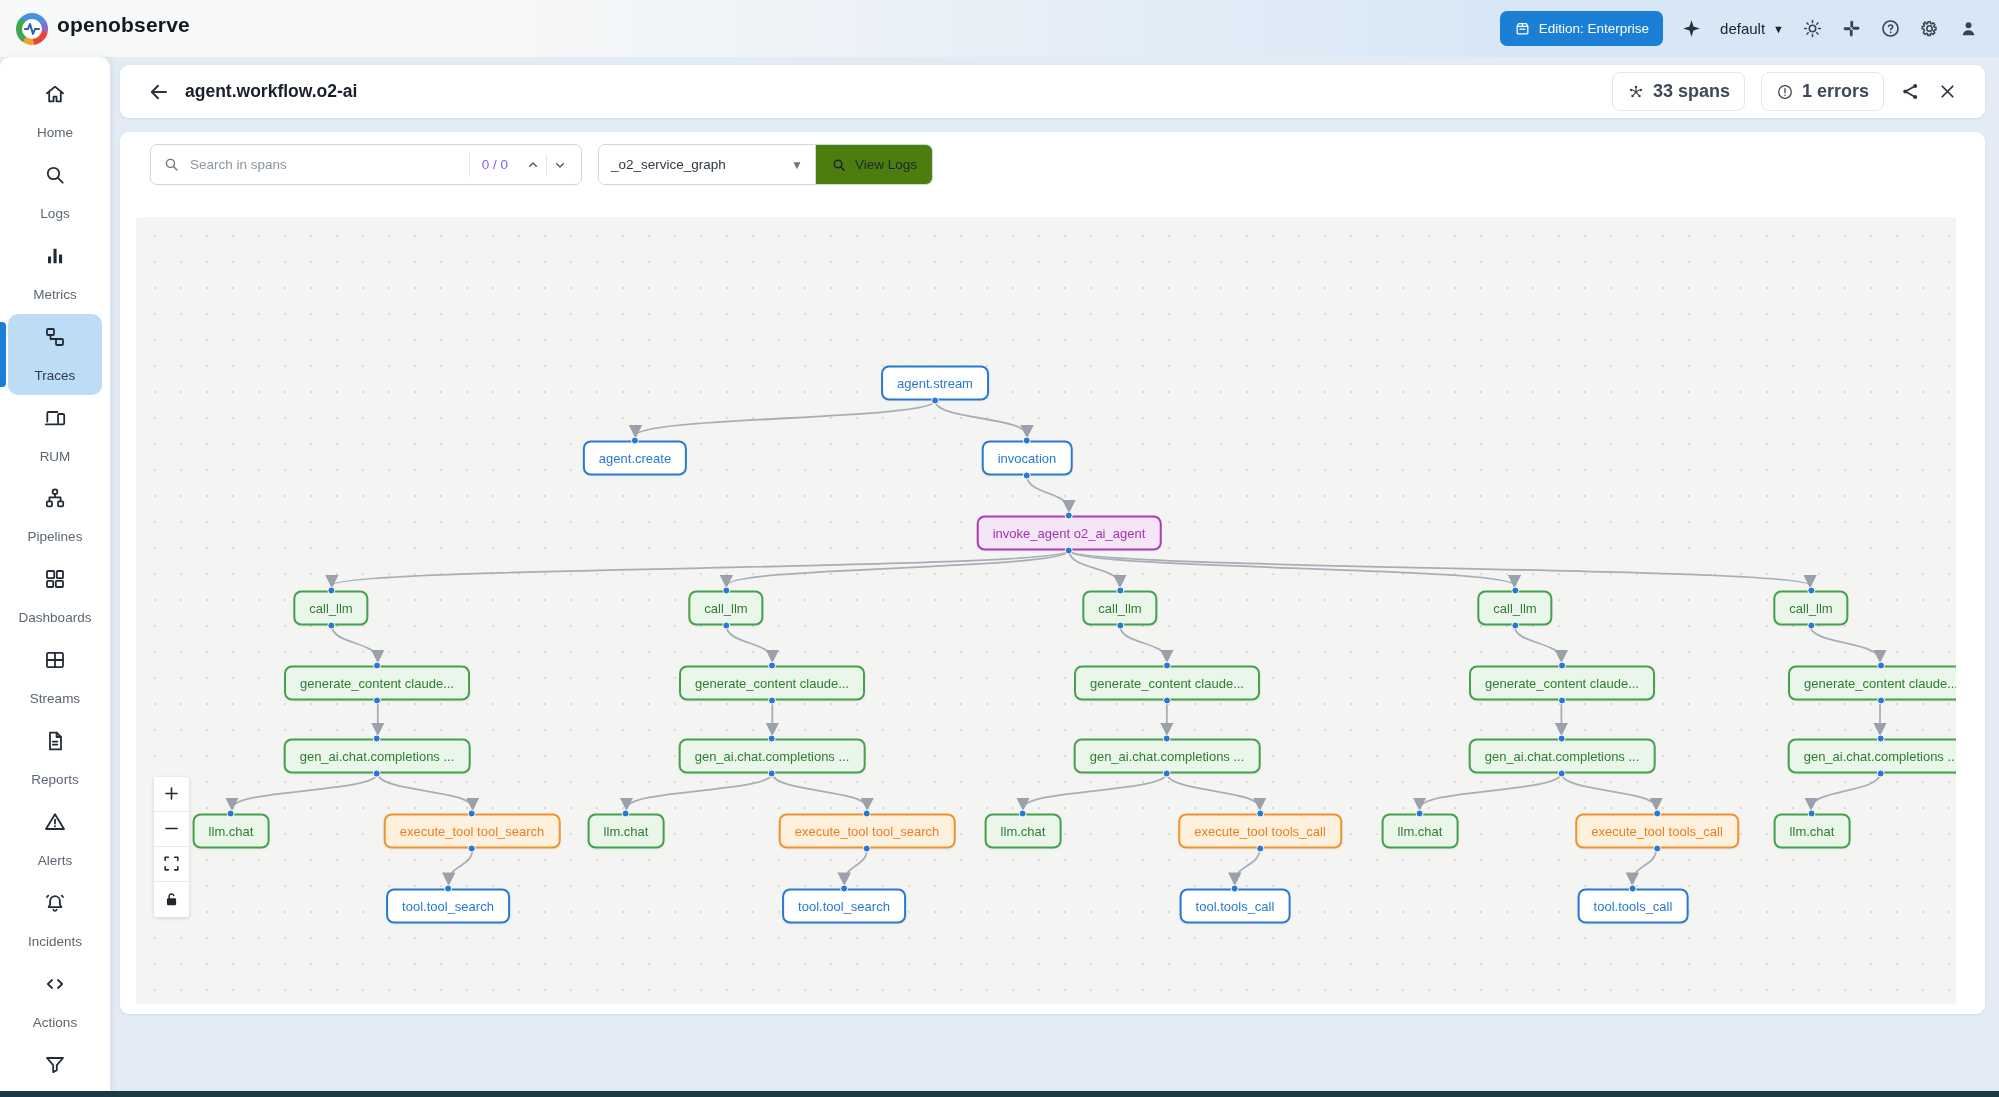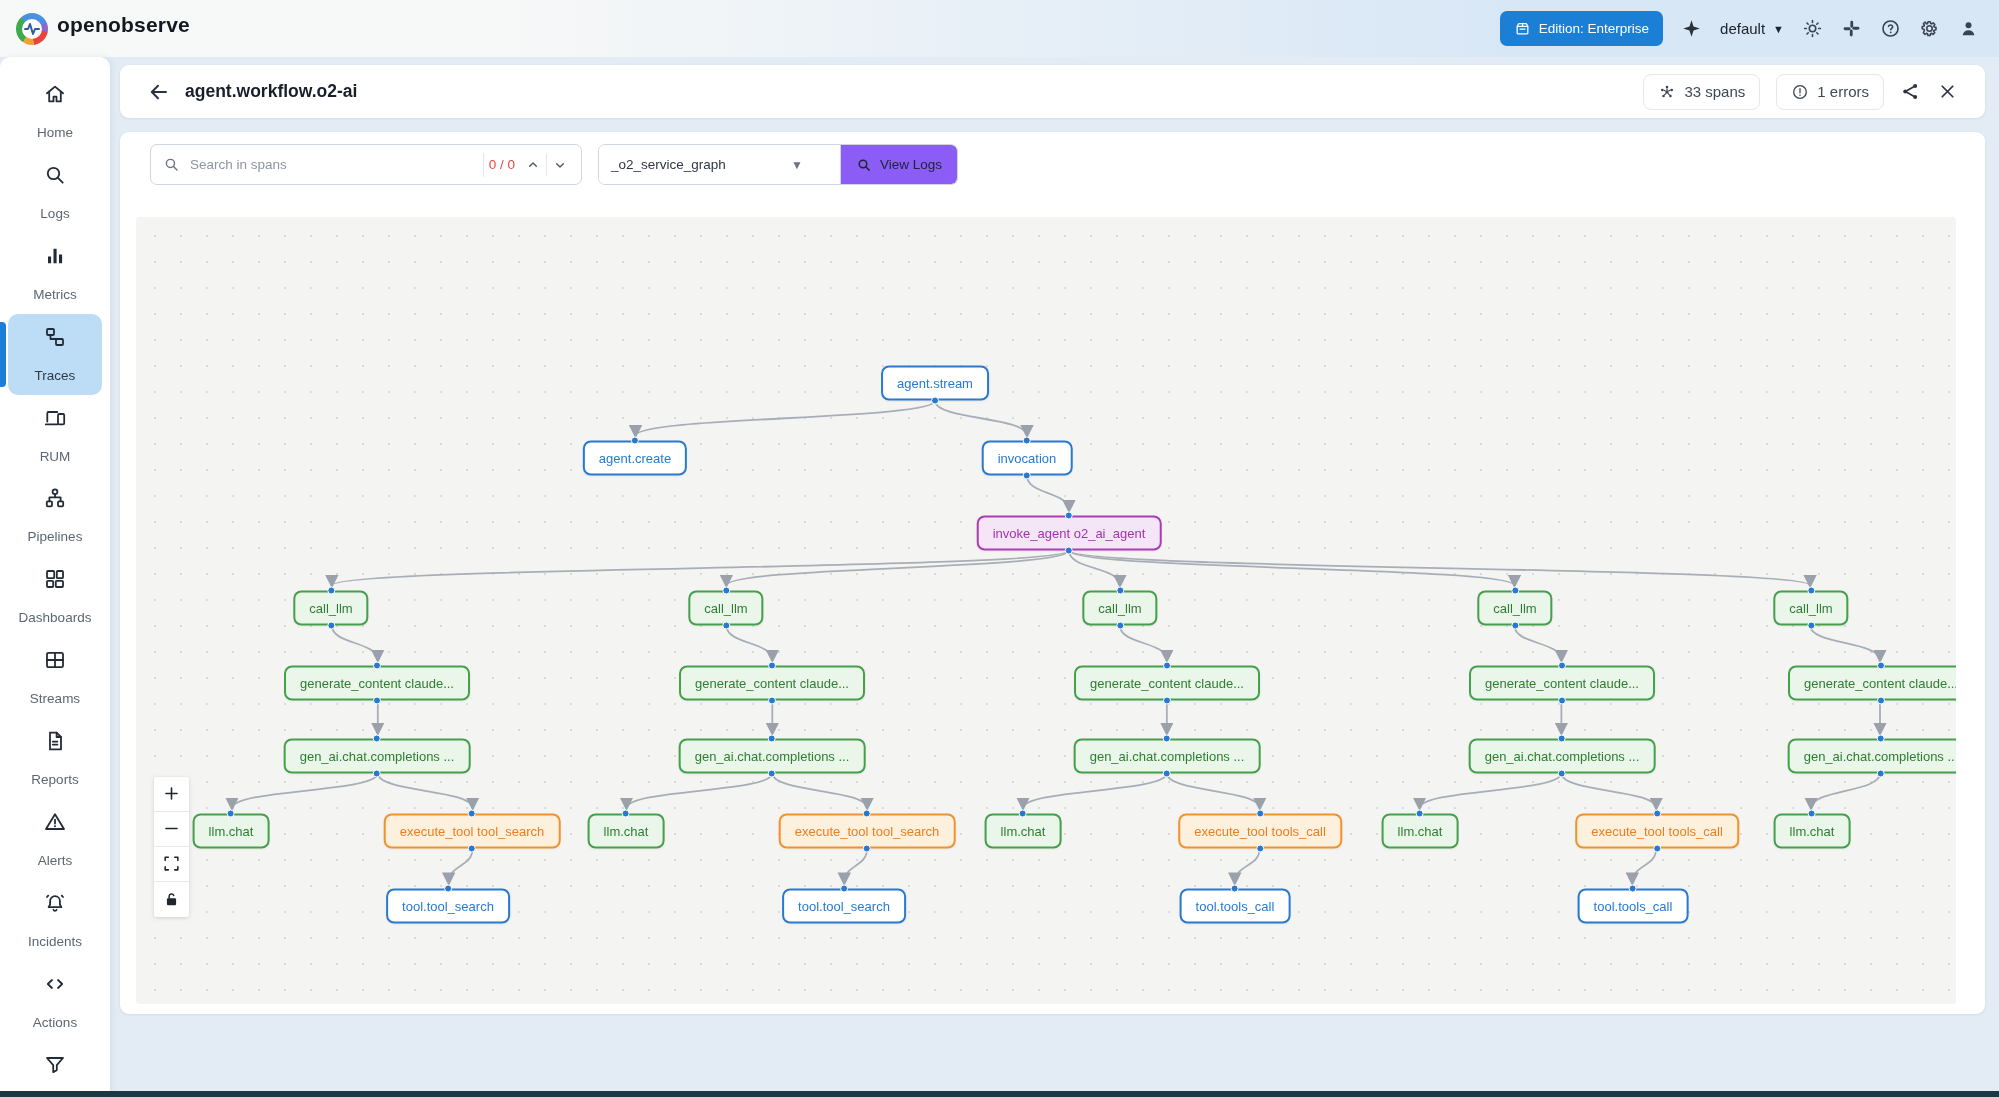--- a/index.html
+++ b/index.html
@@ -46,21 +46,21 @@
   .back-btn { width:24px; height:24px; color:#2a3闲440; color:#2a3440; cursor:pointer; }
   .back-btn svg { width:100%; height:100%; }
   .trace-title { font-size:17.5px; font-weight:700; color:#181f2a; margin-right:6px; }
   .trace-meta { display:flex; align-items:center; gap:9px; font-size:13.5px; color:#5d6877; }
   .meta-dot { width:4px; height:4px; border-radius:50%; background:#7a8694; }
   .trace-id-value { font-weight:700; color:#20242b; letter-spacing:.2px; }
   .copy-btn { width:18px; height:18px; color:#4a5560; cursor:pointer; }
   .copy-btn svg { width:100%; height:100%; }
   .trace-right { margin-left:auto; display:flex; align-items:center; gap:16px; }
   .chip { display:flex; align-items:center; gap:8px; border:1px solid #e3e6ea; border-radius:8px;
-          padding:8px 14px; font-size:15px; color:#3e4a58; background:#fff; cursor:pointer; }
+          padding:8px 14px; font-size:18px; color:#3e4a58; background:#fff; cursor:pointer;font-weight:bold; }
   .chip .cicon { width:18px; height:18px; color:#39424d; }
   .chip .cicon svg { width:100%; height:100%; }
   .hbtn { width:21px; height:21px; color:#2a333e; cursor:pointer; }
   .hbtn svg { width:100%; height:100%; }
 
   
   .main-card { background:#fff; border-radius:9px; box-shadow:0 1px 3px rgba(30,50,80,.08);
                margin-top:14px; flex:0 0 auto; height:882px; display:flex; flex-direction:column; }
   .toolrow { display:flex; align-items:center; justify-content:space-between; padding:8px 16px 0 30px; height:58px; }
   .tabs { display:flex; gap:46px; height:100%; }
@@ -68,31 +68,31 @@
          border-bottom:3px solid transparent; padding:0 6px; }
   .tab.active { color:#1f97f4; border-bottom-color:#1f97f4; font-weight:500; }
   .tool-right { display:flex; align-items:center; gap:16px; }
   .search-group { display:flex; align-items:center; height:41px; width:432px; border:1px solid #cfd6dd;
                   border-radius:7px; background:#fff; padding:0 8px 0 12px; }
   .search-group .sicon { width:17px; height:17px; color:#6b7682; flex:0 0 auto; }
   .search-group .sicon svg { width:100%; height:100%; }
   .search-group input { border:none; outline:none; flex:1; font-size:13.5px; color:#333;
                         font-family:"Liberation Sans",sans-serif; padding:0 10px; background:transparent; }
   .search-group input::placeholder { color:#8b95a1; }
-  .match-count { font-size:13.5px; color:#ef4444; padding:0 5px; border-left:1px solid #e4e7ea; height:60%;
+  .match-count { font-size:13.5px; color:#8b5cf6; padding:0 12px; border-left:1px solid #e4e7ea; height:60%;
                  display:flex; align-items:center; white-space:nowrap; }
   .caret-btn { width:26px; height:26px; color:#4a5560; display:flex; align-items:center; justify-content:center; cursor:pointer; }
   .caret-btn svg { width:16px; height:16px; }
   .caret-sep { width:1px; height:22px; background:#e4e7ea; }
   .select-group { display:flex; height:41px; border:1px solid #cfd6dd; border-radius:7px; overflow:hidden; }
   .stream-select { display:flex; align-items:center; justify-content:space-between; gap:10px; width:216px;
                    padding:0 12px; background:#fff; font-size:13.5px; color:#2e3844; cursor:pointer; }
   .stream-caret { color:#6b7682; font-size:12px; }
-  .view-logs { display:flex; align-items:center; gap:8px; padding:0 15px; background:#8b5cf6;
-               border-left:1px solid #cfd6dd; font-size:13.5px; color:#1c2530; cursor:pointer;margin-left:25px; }
+  .view-logs { display:flex; align-items:center; gap:8px; padding:0 15px; background:#4d7c0f;
+               border-left:1px solid #cfd6dd; font-size:13.5px; color:#1c2530; cursor:pointer; }
   .view-logs .sicon { width:16px; height:16px; color:#1c2530; }
   .view-logs .sicon svg { width:100%; height:100%; }
 
   
   .canvas-wrap { margin:27px 4px 10px 16px; position:relative; width:1820px; height:788px;
                  background:#f4f4f2; border-radius:4px; overflow:hidden;
                  background-image:radial-gradient(circle,#d9d9d6 1.3px, transparent 1.5px);
                  background-size:26px 26px; background-position:6px 6px; }
   .edges { position:absolute; inset:0; width:100%; height:100%; }
   .node { position:absolute; transform:translate(-50%,-50%); white-space:nowrap; font-size:13px;

